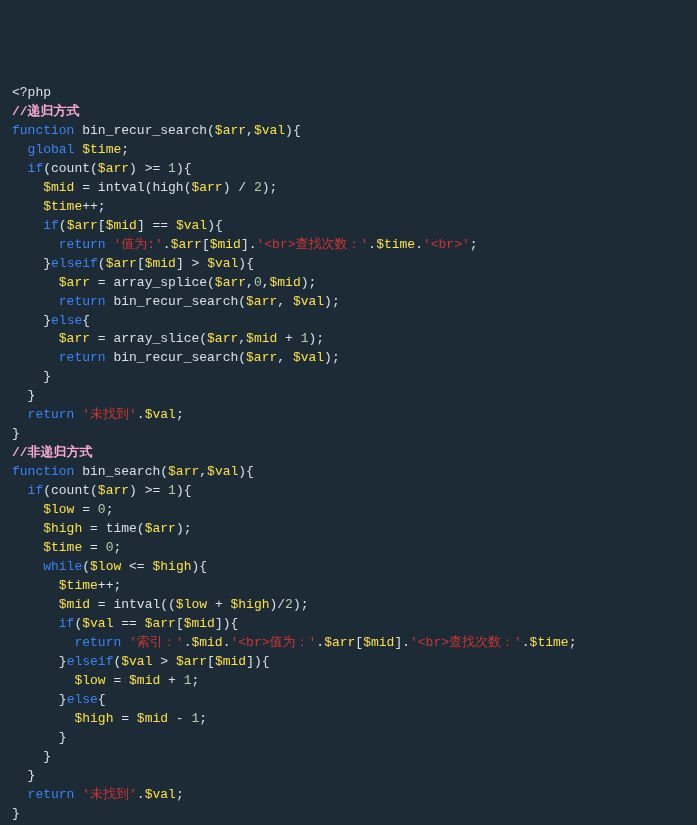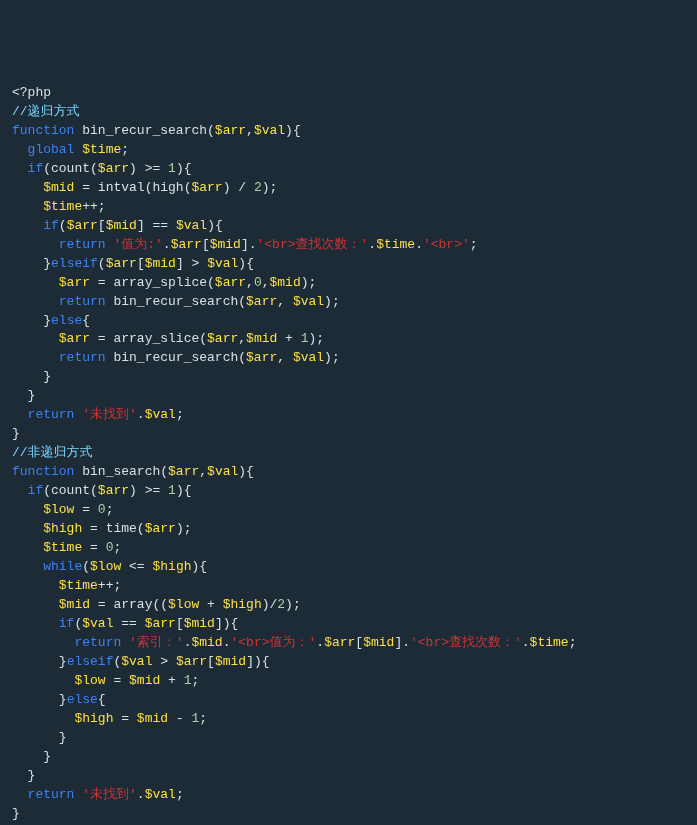--- a/index.html
+++ b/index.html
@@ -14,21 +14,21 @@
     white-space: pre;
     width: 697px;
     height: 825px;
     overflow: hidden;
   }
   .k   { color: #3b82f6; }    
   .fn  { color: #d6e0e6; }    
   .v   { color: #fde047; }    
   .num { color: #b5cea8; }    
   .p   { color: #d6e0e6; }    
-  .cmt { color: #7dd3fc; }    
+  .cmt { color: #f9a8d4; font-weight: bold; }    
   .str { color: #ce3434; }    
   .tag { color: #d6e0e6; margin-top: 37px; }
 </style>
 </head>
 <body>
 
 
 
 <div><span class="tag">&lt;?php</span>
 <span class="cmt">//递归方式</span>
@@ -50,21 +50,21 @@
   <span class="k">return</span><span class="p"> </span><span class="str">'未找到'</span><span class="p">.</span><span class="v">$val</span><span class="p">;</span>
 <span class="p">}</span>
 <span class="cmt">//非递归方式</span>
 <span class="k">function</span><span class="fn"> bin_search(</span><span class="v">$arr</span><span class="p">,</span><span class="v">$val</span><span class="p">){</span>
   <span class="k">if</span><span class="p">(count(</span><span class="v">$arr</span><span class="p">) &gt;= </span><span class="num">1</span><span class="p">){</span>
     <span class="v">$low</span><span class="p"> = </span><span class="num">0</span><span class="p">;</span>
     <span class="v">$high</span><span class="p"> = time(</span><span class="v">$arr</span><span class="p">);</span>
     <span class="v">$time</span><span class="p"> = </span><span class="num">0</span><span class="p">;</span>
     <span class="k">while</span><span class="p">(</span><span class="v">$low</span><span class="p"> &lt;= </span><span class="v">$high</span><span class="p">){</span>
       <span class="v">$time</span><span class="p">++;</span>
-      <span class="v">$mid</span><span class="p"> = array((</span><span class="v">$low</span><span class="p"> + </span><span class="v">$high</span><span class="p">)/</span><span class="num">2</span><span class="p">);</span>
+      <span class="v">$mid</span><span class="p"> = intval((</span><span class="v">$low</span><span class="p"> + </span><span class="v">$high</span><span class="p">)/</span><span class="num">2</span><span class="p">);</span>
       <span class="k">if</span><span class="p">(</span><span class="v">$val</span><span class="p"> == </span><span class="v">$arr</span><span class="p">[</span><span class="v">$mid</span><span class="p">]){</span>
         <span class="k">return</span><span class="p"> </span><span class="str">'索引：'</span><span class="p">.</span><span class="v">$mid</span><span class="p">.</span><span class="str">'&lt;br&gt;值为：'</span><span class="p">.</span><span class="v">$arr</span><span class="p">[</span><span class="v">$mid</span><span class="p">].</span><span class="str">'&lt;br&gt;查找次数：'</span><span class="p">.</span><span class="v">$time</span><span class="p">;</span>
       <span class="p">}</span><span class="k">elseif</span><span class="p">(</span><span class="v">$val</span><span class="p"> &gt; </span><span class="v">$arr</span><span class="p">[</span><span class="v">$mid</span><span class="p">]){</span>
         <span class="v">$low</span><span class="p"> = </span><span class="v">$mid</span><span class="p"> + </span><span class="num">1</span><span class="p">;</span>
       <span class="p">}</span><span class="k">else</span><span class="p">{</span>
         <span class="v">$high</span><span class="p"> = </span><span class="v">$mid</span><span class="p"> - </span><span class="num">1</span><span class="p">;</span>
       <span class="p">}</span>
     <span class="p">}</span>
   <span class="p">}</span>
   <span class="k">return</span><span class="p"> </span><span class="str">'未找到'</span><span class="p">.</span><span class="v">$val</span><span class="p">;</span>

